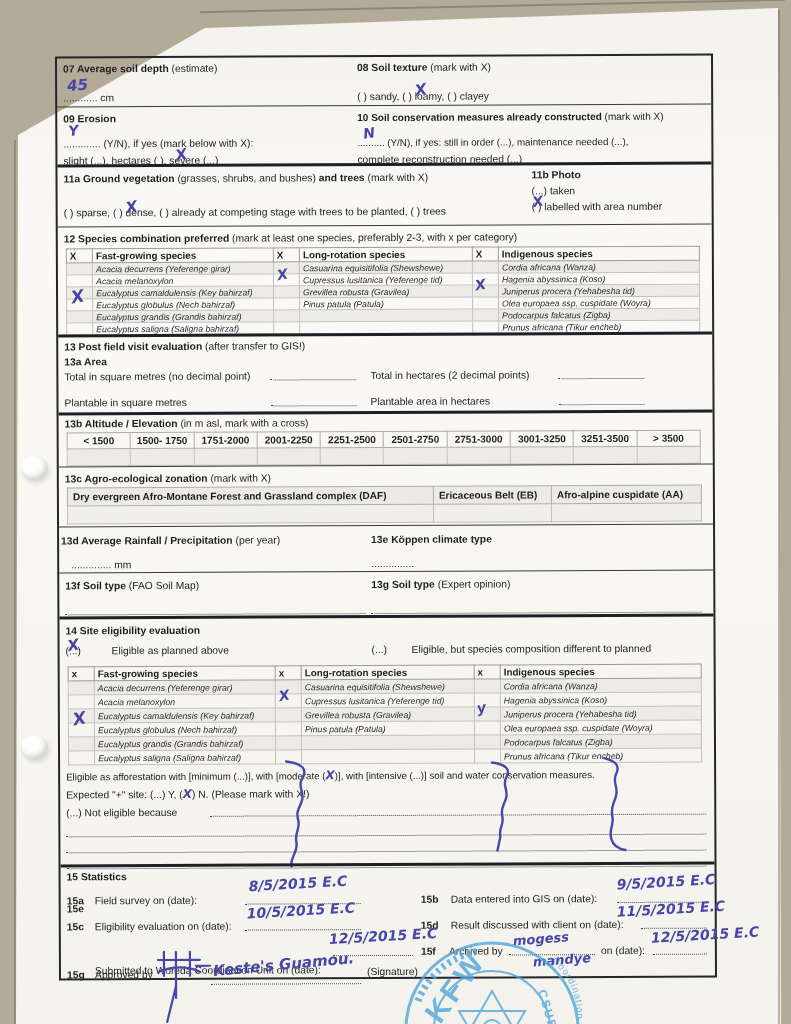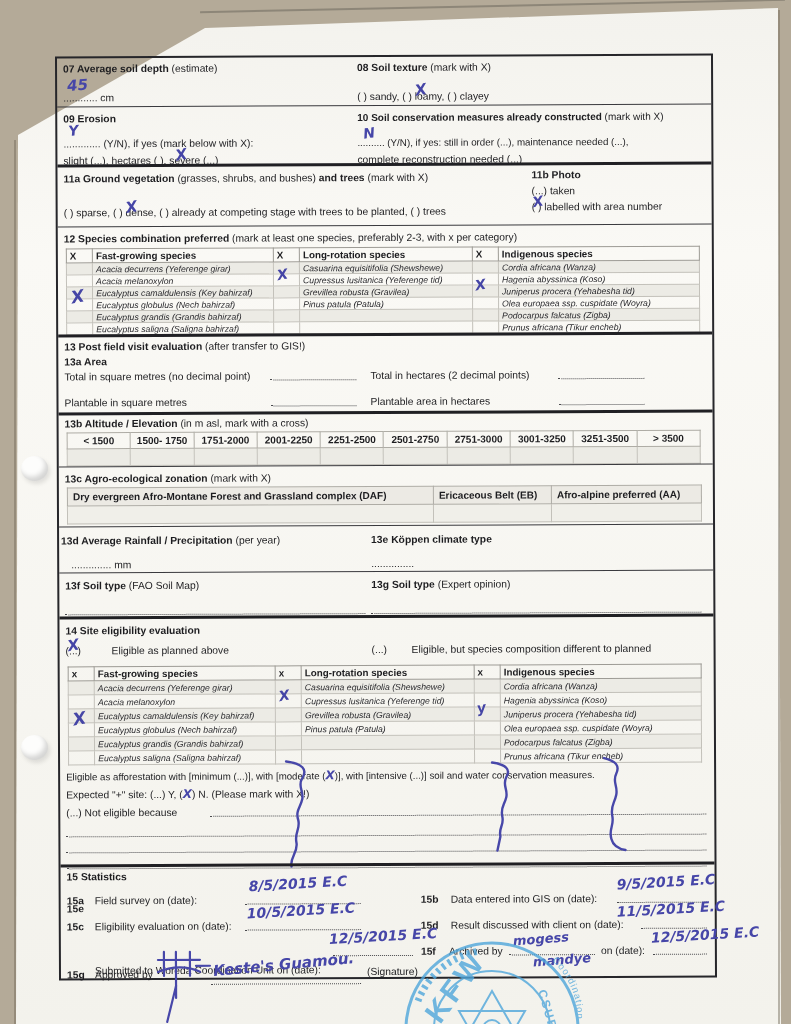--- a/index.html
+++ b/index.html
@@ -212,21 +212,21 @@
     <table class="zon abs" style="left:8px;top:429px;">
       <colgroup>
           <col style="width:366px">
           <col style="width:118px">
           <col style="width:150px">
         </colgroup>
       <thead>
           <tr>
         <th>Dry evergreen Afro-Montane Forest and Grassland complex (DAF)</th>
         <th>Ericaceous Belt (EB)</th>
-        <th>Afro-alpine preferred (AA)</th>
+        <th>Afro-alpine cuspidate (AA)</th>
       </tr>
         </thead>
       <tbody>
           <tr>
             <td></td>
             <td></td>
             <td></td>
           </tr>
         </tbody>
     </table>

